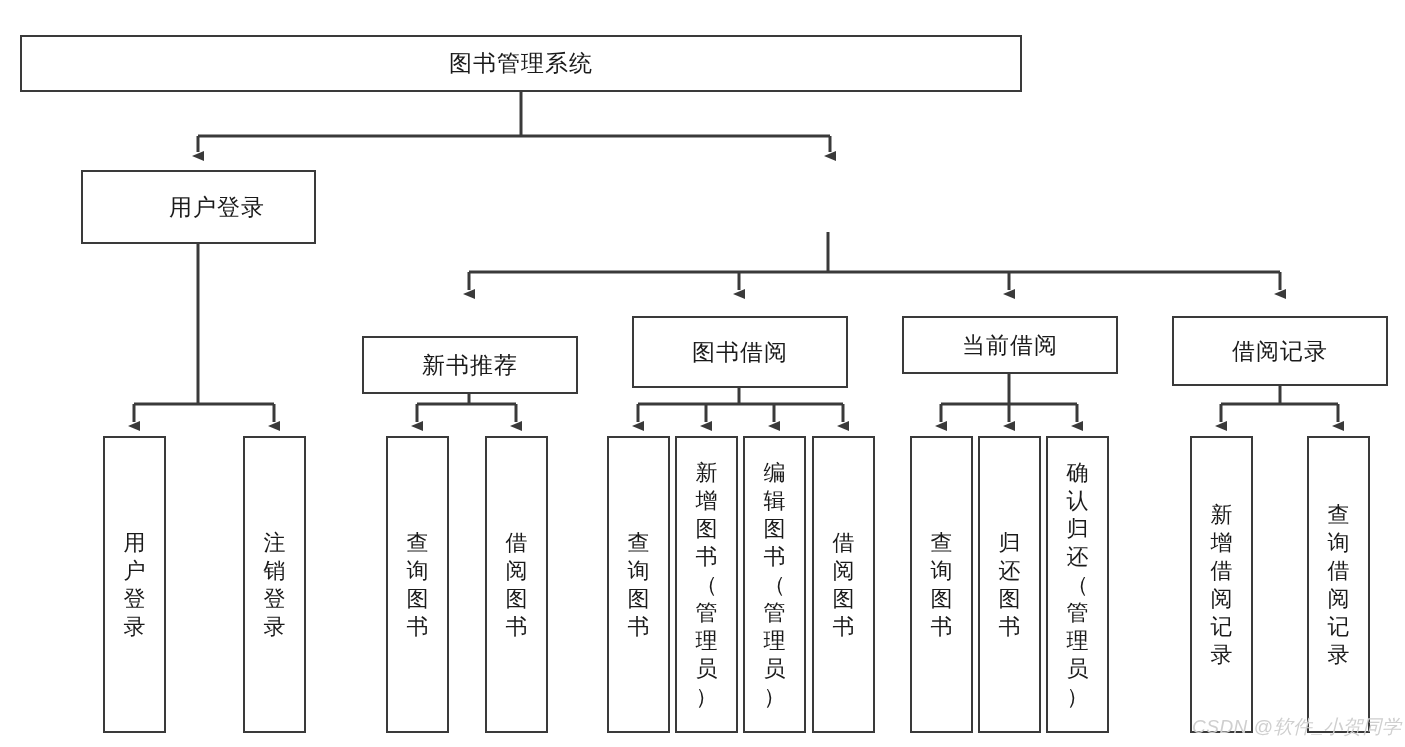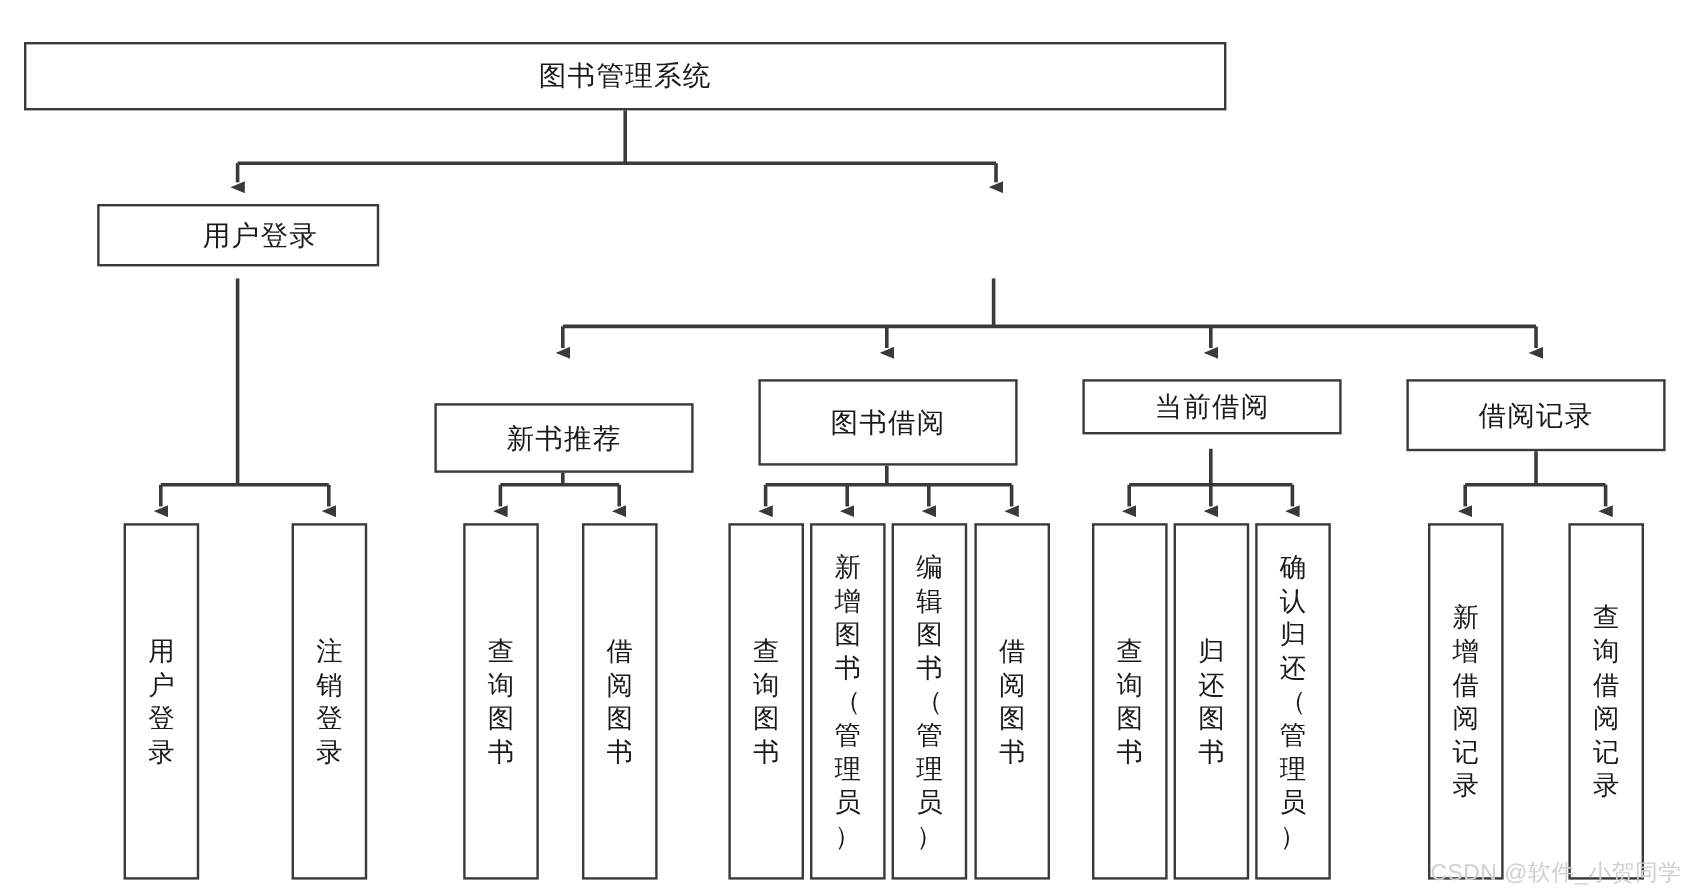--- a/index.html
+++ b/index.html
@@ -10,21 +10,21 @@
   .node{position:absolute;box-sizing:border-box;background:#ffffff;
         border:2.5px solid #3a3a3a;display:flex;align-items:center;
         justify-content:center;}
   .node .lbl{color:#1a1a1a;text-align:center;line-height:1.05;
              white-space:pre;}
   .node.horiz .lbl{font-size:23px;letter-spacing:1px;}
   .node.leaf{align-items:flex-start;padding-top:8px;}
   .node.leaf .lbl{font-size:22px;line-height:1.28;letter-spacing:0px;
                   width:100%;}
   .wm{position:absolute;color:#cfcfcf;font-size:19px;
-      letter-spacing:.5px;white-space:nowrap;}
+      letter-spacing:.5px;white-space:nowrap;font-style:italic;}
 </style>
 </head>
 <body>
 
 <div id="stage">
 
   <svg id="wires" viewBox="0 0 1405 747">
     <defs>
       <marker id="arw" markerWidth="10" markerHeight="12" refX="1" refY="6" orient="auto" markerUnits="userSpaceOnUse">
         <path d="M0,0 L10,0 L5,12 Z" fill="#3a3a3a"></path>
@@ -71,34 +71,34 @@
       <path d="M1221,404 L1338,404"></path>
       <path d="M1221,404 L1221,422" marker-end="url(#arw)"></path>
       <path d="M1338,404 L1338,422" marker-end="url(#arw)"></path>
     </g>
   </svg>
 
   <div class="node horiz" style="left:20px;top:12px;width:1002px;height:57px;margin-top:23px;">
     <span class="lbl">图书管理系统</span>
   </div>
 
-  <div class="node horiz" style="left:81px;top:170px;width:235px;height:52px;padding-left:37px;">
+  <div class="node horiz" style="left:81px;top:170px;width:235px;height:74px;padding-left:37px;">
     <span class="lbl">用户登录</span>
   </div>
 
   <div class="node horiz" style="left:362px;top:316px;width:216px;height:58px;margin-top:20px;">
     <span class="lbl">新书推荐</span>
   </div>
   <div class="node horiz" style="left:632px;top:316px;width:216px;height:72px;">
     <span class="lbl">图书借阅</span>
   </div>
-  <div class="node horiz" style="left:902px;top:316px;width:216px;height:46px;">
+  <div class="node horiz" style="left:902px;top:316px;width:216px;height:58px;">
     <span class="lbl">当前借阅</span>
   </div>
-  <div class="node horiz" style="left:1172px;top:316px;width:216px;height:60px;">
+  <div class="node horiz" style="left:1172px;top:316px;width:216px;height:70px;">
     <span class="lbl">借阅记录</span>
   </div>
 
   <div class="node leaf" style="left: 103px; top: 436px; width: 63px; height: 297px; padding-top: 90.5px;">
     <span class="lbl vert" style="line-height: 28px;">用
 户
 登
 录</span>
   </div>
   <div class="node leaf" style="left: 243px; top: 436px; width: 63px; height: 297px; padding-top: 90.5px;">

